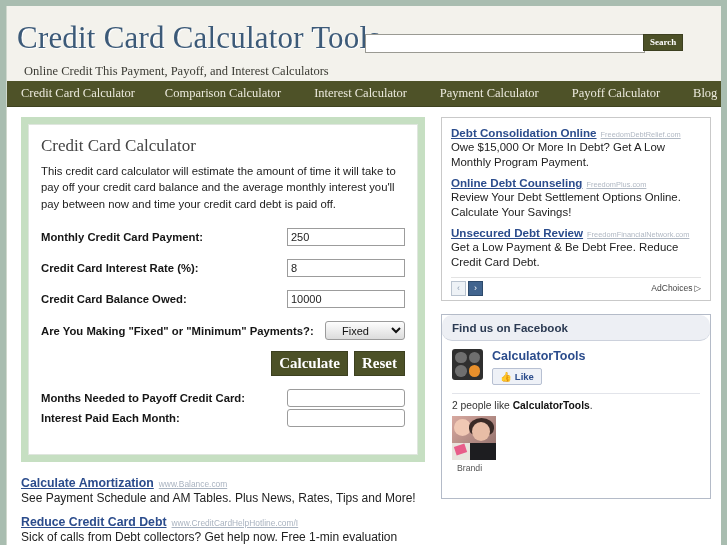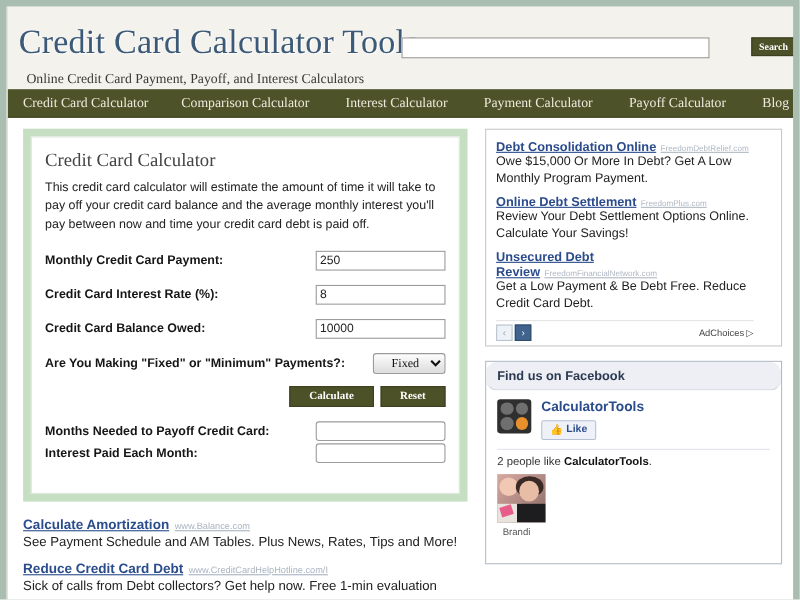--- a/index.html
+++ b/index.html
@@ -35,21 +35,21 @@
     font-size:12.5px;color:#3a3a33;
     white-space:nowrap;
   }
   .search-input{
     position:absolute;left:358px;top:28px;width:272px;height:15px;
     border:1px solid #9a9a93;background:#fff;
     font-family:"Liberation Sans", sans-serif;font-size:11px;
     padding:1px 3px;box-sizing:content-box;
   }
   .search-btn{
-    position:absolute;left:676px;top:28px;
+    position:absolute;left:636px;top:28px;
     background:#4c5127;color:#ffffff;border:1px solid #3c4020;
     font-family:"Liberation Serif", serif;font-weight:bold;
     font-size:9px;padding:3px 6px;cursor:pointer;line-height:1;
   }
   
   .nav{
     background:#4e5228;height:26px;
     display:flex;align-items:center;
     padding-left:14px;box-sizing:border-box;
     border-bottom:1px solid #3e4220;
@@ -87,31 +87,31 @@
   }
   .flabel{
     font-size:11.3px;font-weight:bold;color:#161616;white-space:nowrap;
   }
   .finput{
     width:110px;height:14px;border:1px solid #9c9c9c;background:#fff;
     font-family:"Liberation Sans", sans-serif;font-size:11px;
     padding:1px 3px;color:#222;
   }
   .fselect{
-    width:66px;height:19px;
+    width:80px;height:19px;
     border:1px solid #9b9b9b;border-radius:3px;
     background:linear-gradient(#fdfdfd,#dcdcdc);
-    font-family:Liberation Serif, serif;font-size:11px;
+    font-family:Liberation Sans, sans-serif;font-size:11px;
     color:#111;padding-left:12px;
   }
   .btnrow{display:flex;justify-content:flex-end;gap:6px;margin:-2px 0 13px 0;}
   .gbtn{
     background:#4c5127;color:#fff;border:1px solid #3c4020;
-    font-family:"Liberation Serif", serif;font-weight:bold;font-size:10px;
-    padding:3px 17px;cursor:pointer;line-height:1.1;
+    font-family:"Liberation Serif", serif;font-weight:bold;font-size:15px;
+    padding:3px 7px;cursor:pointer;line-height:1.1;
   }
   .out-input{
     width:110px;height:14px;border:1px solid #9c9c9c;border-radius:3px;
     background:#fff;font-size:11px;padding:1px 3px;
   }
   
   .adlist{margin:14px 0 0 14px;width:400px;}
   .ad{margin-bottom:9px;}
   .ad-title{
     color:#2b4c8c;font-size:12.3px;font-weight:bold;
@@ -119,21 +119,21 @@
   }
   .ad-url{
     color:#a9b3c0;font-size:8.4px;margin-left:5px;text-decoration:underline;
   }
   .ad-desc{
     color:#222;font-size:12px;line-height:1.3;margin-top:1px;
   }
   
   .rbox{
     margin:10px 10px 0 3px;border:1px solid #c9c9c9;background:#fff;
-    padding:8px 25px 4px 9px;box-sizing:border-box;width:270px;
+    padding:8px 9px 4px 9px;box-sizing:border-box;width:270px;
   }
   .rad{margin-bottom:7px;}
   .rad-title{
     color:#2b4c8c;font-size:11.6px;font-weight:bold;text-decoration:underline;cursor:pointer;
   }
   .rad-url{color:#b0b8c3;font-size:7.4px;margin-left:4px;text-decoration:underline;}
   .rad-desc{color:#222;font-size:11.4px;line-height:1.28;margin-top:0px;}
   .adfoot{
     display:flex;align-items:center;justify-content:space-between;
     border-top:1px solid #e3e3e3;padding-top:3px;margin-top:2px;
@@ -188,21 +188,21 @@
   .fb-photo .p1{position:absolute;left:3px;bottom:6px;width:11px;height:9px;background:#e85c8a;transform:rotate(-18deg);}
   .fb-fname{font-size:8.7px;color:#555;margin-top:3px;padding-left:5px;}
 </style>
 </head>
 <body>
 
 <div class="page">
 
   <div class="header">
     <div class="site-title">Credit Card Calculator Tools</div>
-    <div class="tagline">Online Credit Card Payment, Payoff, and Interest Calculators</div>
+    <div class="tagline">Online Credit This Payment, Payoff, and Interest Calculators</div>
     <input class="search-input" type="text" value="" style="">
     <button class="search-btn">Search</button>
   </div>
 
   <div class="nav">
     <a href="#">Credit Card Calculator</a>
     <a href="#">Comparison Calculator</a>
     <a href="#">Interest Calculator</a>
     <a href="#">Payment Calculator</a>
     <a href="#">Payoff Calculator</a>
@@ -275,21 +275,21 @@
     </div>
 
     <div class="right-col">
 
       <div class="rbox">
         <div class="rad">
           <span class="rad-title">Debt Consolidation Online</span><span class="rad-url">FreedomDebtRelief.com</span>
           <div class="rad-desc">Owe $15,000 Or More In Debt? Get A Low Monthly Program Payment.</div>
         </div>
         <div class="rad">
-          <span class="rad-title">Online Debt Settlement</span><span class="rad-url">FreedomPlus.com</span>
+          <span class="rad-title">Online Debt Counseling</span><span class="rad-url">FreedomPlus.com</span>
           <div class="rad-desc">Review Your Debt Settlement Options Online. Calculate Your Savings!</div>
         </div>
         <div class="rad">
           <span class="rad-title">Unsecured Debt Review</span><span class="rad-url">FreedomFinancialNetwork.com</span>
           <div class="rad-desc">Get a Low Payment &amp; Be Debt Free. Reduce Credit Card Debt.</div>
         </div>
 
         <div class="adfoot">
           <div class="arrows">
             <div class="arrow">‹</div>

